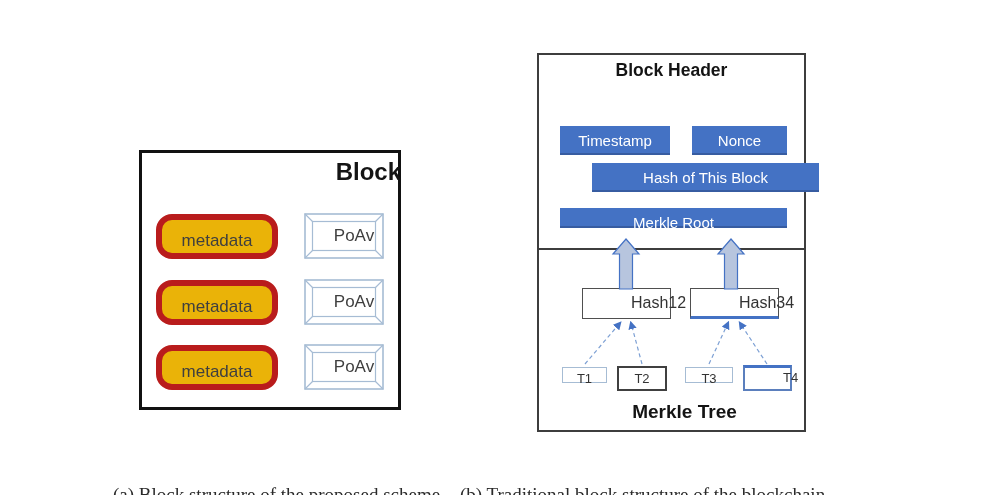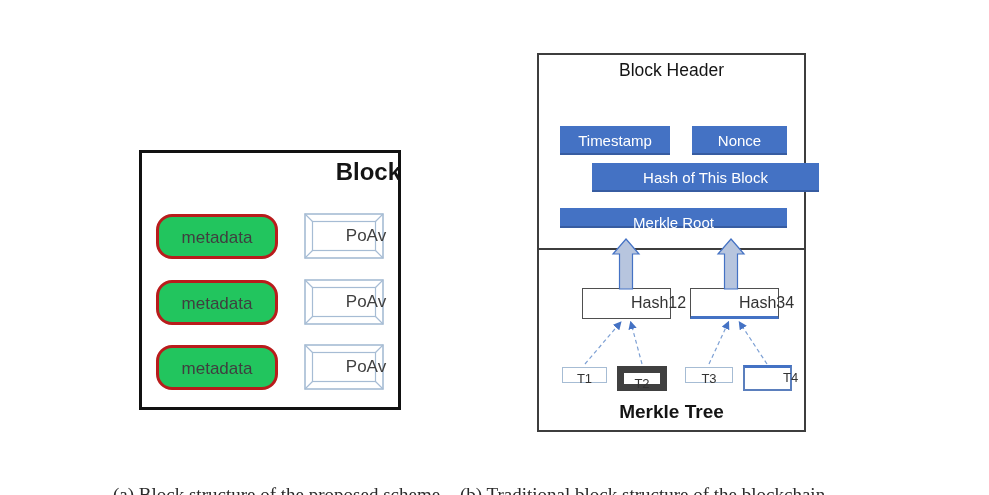--- a/index.html
+++ b/index.html
@@ -6,41 +6,41 @@
   .canvas{
     position:relative;width:989px;height:495px;background:#ffffff;
     overflow:hidden;font-family:"Liberation Sans",sans-serif;
   }
   .abs{position:absolute;}
   
   .left-box{left:139px;top:150px;width:262px;height:260px;border:3px solid #111;box-sizing:border-box;background:#fff;}
   .left-title{left:139px;top:158px;width:262px;text-align:right;font-size:24px;font-weight:bold;color:#141414;}
   .pill{
     left:156px;width:122px;height:45px;box-sizing:border-box;
-    border:3px solid #b91c1c;border-radius:16px;background:#22c55e;
+    border:6px solid #b91c1c;border-radius:16px;background:#eab308;
     text-align:center;line-height:41px;font-size:17px;color:#3f3f3f;
   }
   .poav{left:304px;width:80px;height:46px;}
   .poav svg{position:absolute;left:0;top:0;}
-  .poav span{position:absolute;left:12px;top:0;width:100px;height:46px;text-align:center;line-height:46px;font-size:17px;color:#3f3f3f;}
+  .poav span{position:absolute;left:0;top:0;width:100px;height:46px;text-align:center;line-height:46px;font-size:17px;color:#3f3f3f;}
   
   .hdr-box{left:537px;top:53px;width:269px;height:197px;border:2px solid #3d3d3d;box-sizing:border-box;background:#fff;}
   .mrk-box{left:537px;top:250px;width:269px;height:182px;border:2px solid #3d3d3d;border-top:none;box-sizing:border-box;background:#fff;}
-  .hdr-title{left:537px;top:60px;width:269px;text-align:center;font-size:17.5px;font-weight:normal;color:#141414;}
+  .hdr-title{left:537px;top:60px;width:269px;text-align:center;font-size:17.5px;font-weight:bold;color:#141414;}
   .bar{
     background:#4472c4;color:#fff;text-align:center;font-size:15px;line-height:29px;height:29px;
     box-shadow:inset 0 -2px 0 rgba(26,42,78,0.30);
   }
   .whitebox{background:#fff;border:1.5px solid #4f4f4f;box-sizing:border-box;text-align:center;color:#333;}
   .hashbox{width:89px;height:31px;top:288px;font-size:16px;line-height:28px;padding-left:48px;}
   .hash34{border-bottom:3px solid #4472c4;}
   .tbox{height:16px;top:367px;font-size:13px;line-height:21px;border:1.3px solid #a6bcd4;}
-  .t2{border:7px solid #404040;top:366px;height:25px;}
+  .t2{border:2px solid #404040;top:366px;height:25px;}
   .t4{border:2px solid #5b7fbd;border-top:3px solid #4472c4;top:365px;height:26px;line-height:20px;padding-left:38px;}
-  .mrk-title{left:537px;top:401px;width:269px;text-align:center;font-size:19px;font-weight:bold;color:#141414;}
+  .mrk-title{left:537px;top:401px;width:269px;text-align:center;font-size:19px;font-weight:bold;color:#141414;padding-left:13px;}
   .overlay{left:0;top:0;pointer-events:none;}
   
   .caption{top:484px;font-family:"Liberation Serif",serif;font-size:19px;color:#2a2a2a;white-space:nowrap;}
 </style>
 </head>
 <body>
 
 <div class="canvas">
 
   <div class="abs left-box"></div>

